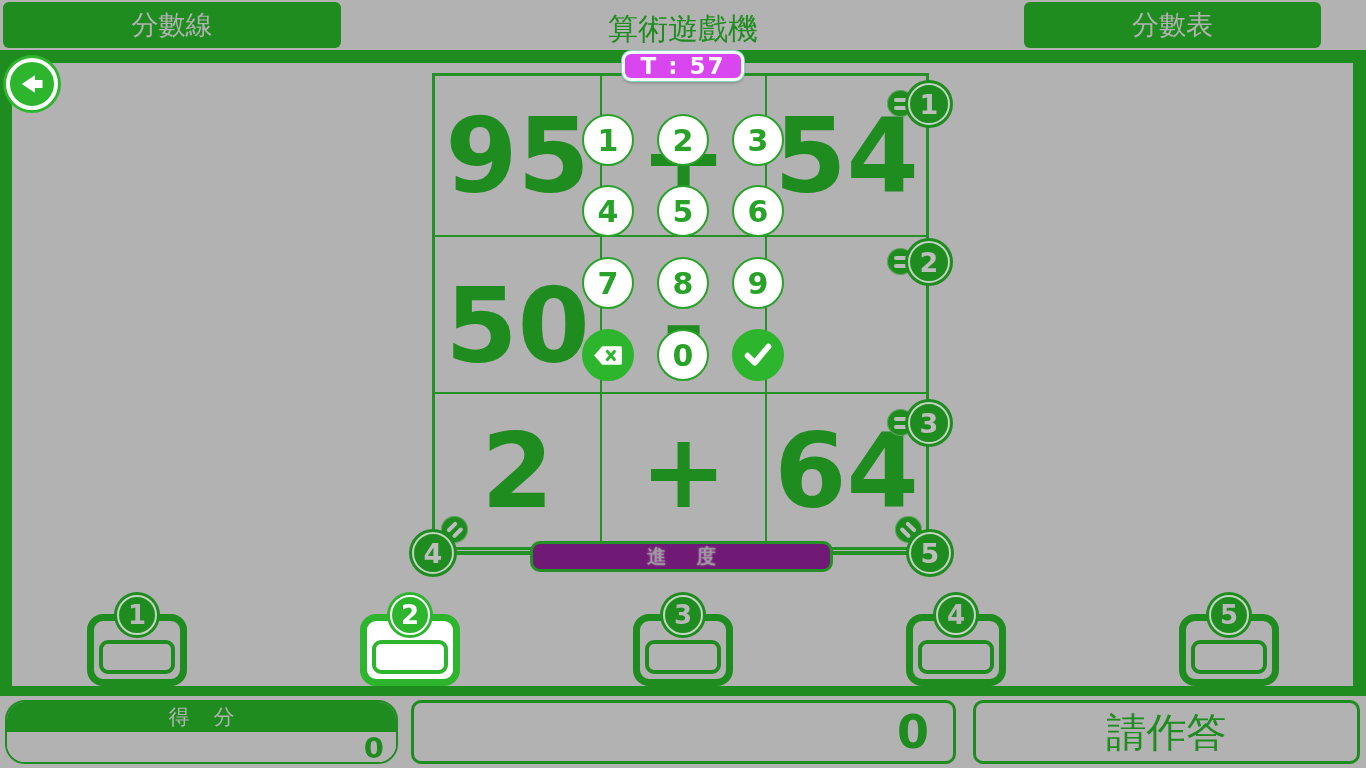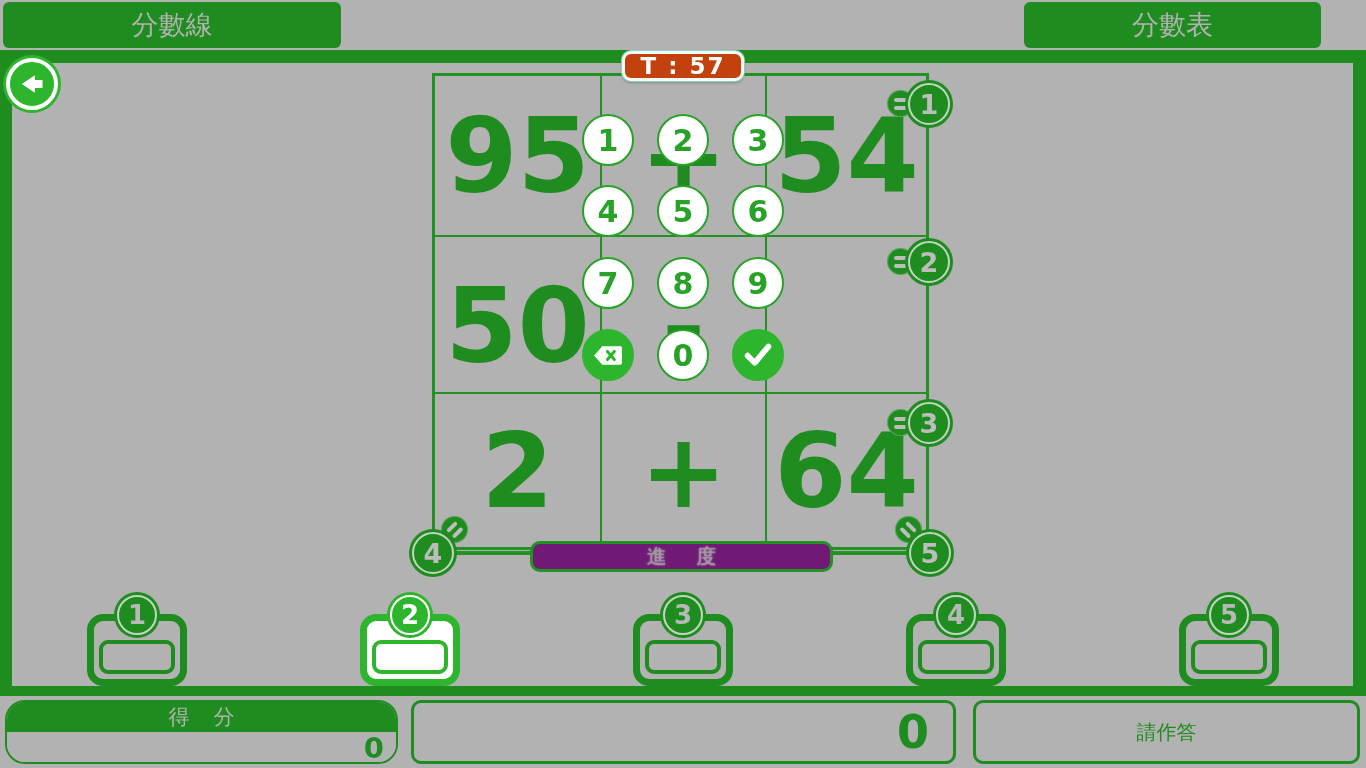--- a/index.html
+++ b/index.html
@@ -22,21 +22,21 @@
   .frame-left   { position:absolute; left:0; top:50px;  width:12px;  height:646px; background:#1f8c1f; }
   .frame-right  { position:absolute; left:1353px; top:50px; width:13px; height:646px; background:#1f8c1f; }
 
   
   .back-btn { position:absolute; left:6px; top:58px; width:52px; height:52px; border-radius:50%;
               background:#2db52d; border:4px solid #ffffff; box-shadow:0 0 0 3px #2db52d;
               display:flex; align-items:center; justify-content:center; cursor:pointer; z-index:8; }
 
   
   .timer { position:absolute; left:50%; top:51px; transform:translateX(-50%);
-           min-width:122px; height:30px; padding:0 14px; background:#c2410c;
+           min-width:122px; height:30px; padding:0 14px; background:#d946ef;
            border:3px solid #f4fbf4; border-radius:9px;
            box-shadow:0 0 0 1px #8ad2c2, 0 2px 3px rgba(0,0,0,.25);
            display:flex; align-items:center; justify-content:center;
            color:#ffffff; font-family:"DejaVu Sans", sans-serif; font-weight:700;
            font-size:23px; letter-spacing:2px; z-index:9; }
 
   
   .grid { position:absolute; left:432px; top:73px; width:497px; height:477px;
           border:3px solid #249124; }
   .vline { position:absolute; top:0; bottom:0; width:2px; background:#249124; }
@@ -107,28 +107,29 @@
   .score-body { height:32px; background:#b2b2b2; display:flex; align-items:center; justify-content:flex-end;
                 padding-right:12px; color:#1f8c1f; font-family:"DejaVu Sans", sans-serif;
                 font-weight:700; font-size:29px; }
   .input-panel { position:absolute; left:411px; top:700px; width:545px; height:64px;
                  border:3px solid #1f8c1f; border-radius:10px; background:#b2b2b2;
                  display:flex; align-items:center; justify-content:flex-end; padding-right:24px;
                  color:#1f8c1f; font-family:"DejaVu Sans", sans-serif; font-weight:700; font-size:46px; }
   .action-panel { position:absolute; left:973px; top:700px; width:387px; height:64px;
                   border:3px solid #1f8c1f; border-radius:10px; background:#b2b2b2;
                   display:flex; align-items:center; justify-content:center;
-                  color:#1f8c1f; font-size:20px; cursor:pointer; }
+                  color:#1f8c1f; font-size:40px; cursor:pointer; }
 </style>
 </head>
 <body>
 
 <div id="app">
 
   <div class="top-btn left">分數線</div>
+  <div class="page-title">算術遊戲機</div>
   <div class="top-btn right">分數表</div>
 
   <div class="frame-top"></div>
   <div class="frame-left"></div>
   <div class="frame-right"></div>
   <div class="frame-bottom"></div>
 
   <div class="back-btn">
     <span style="display:flex;">
       <svg width="30" height="28" viewBox="0 0 24 24">

